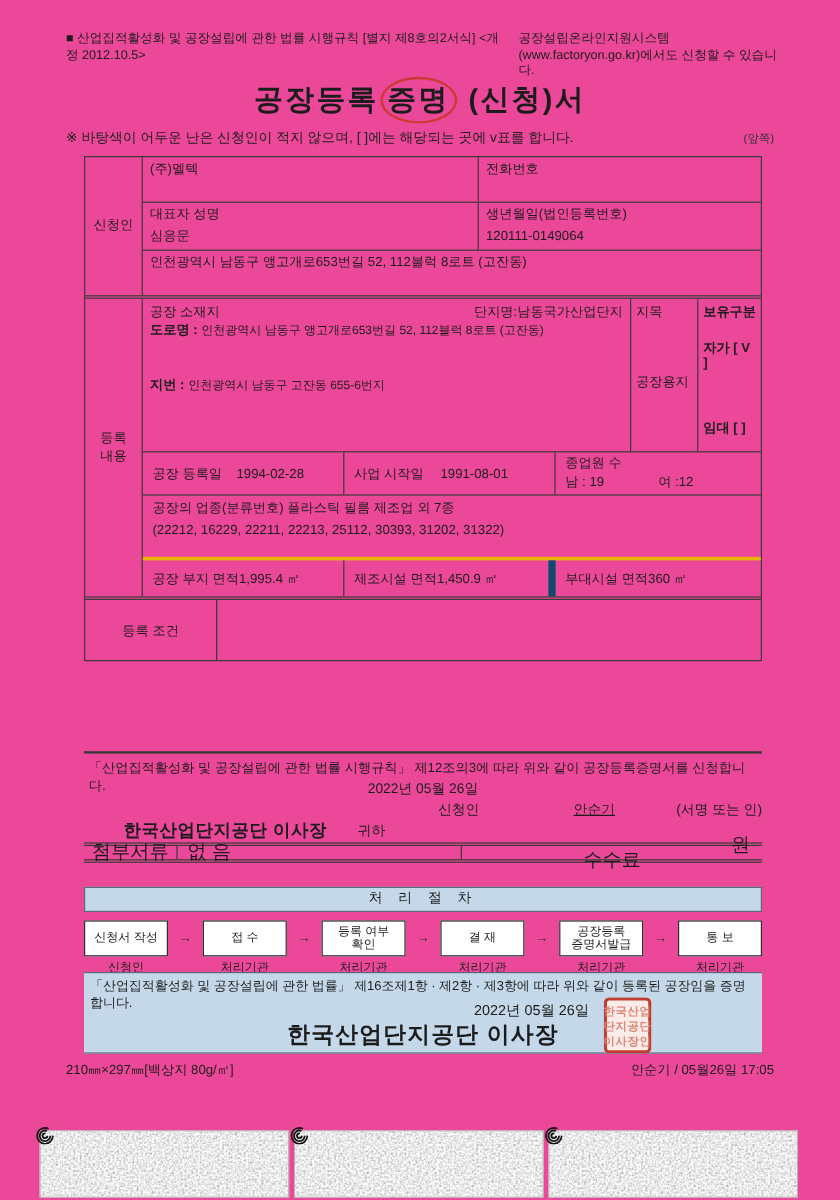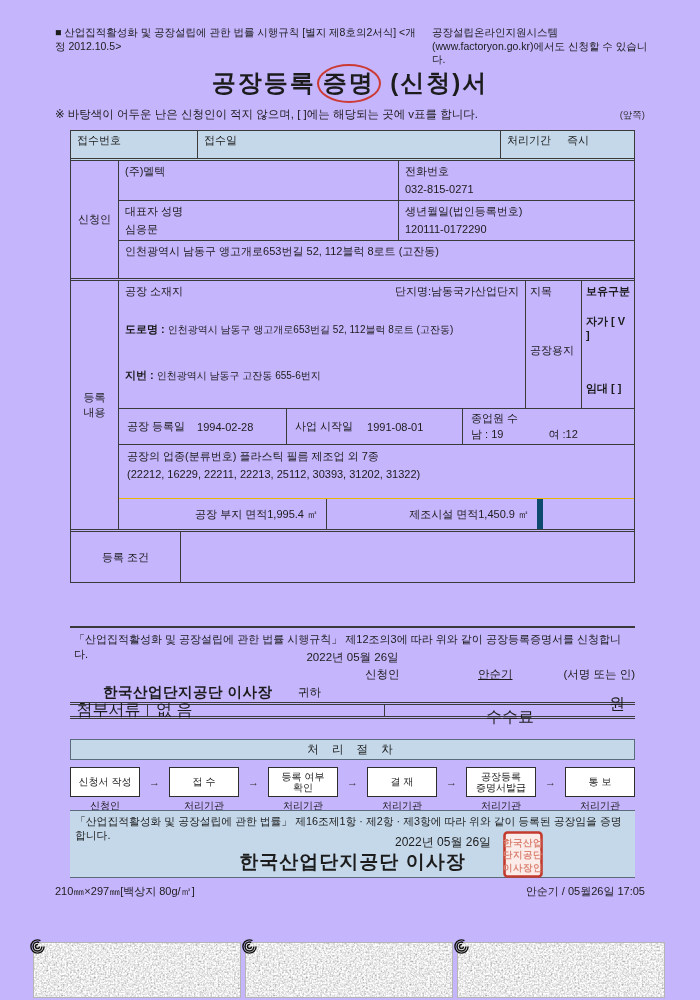--- a/index.html
+++ b/index.html
@@ -1,18 +1,18 @@
 <!DOCTYPE html>
 <html><head>
 <meta charset="utf-8">
 <style>
   * { margin:0; padding:0; box-sizing:border-box; }
   html,body { width:700px; height:1000px; background:#fff; }
   body { font-family:"Liberation Sans","DejaVu Sans",sans-serif; color:#1c1c1c; position:relative; }
-  .page { position:absolute; left:0; top:0; width:700px; height:1000px; background:#c4b5fd; overflow:hidden; }
+  .page { position:absolute; left:0; top:0; width:700px; height:1000px; background:#ec4899; overflow:hidden; }
 
   .hdr-left  { position:absolute; left:55px; top:26px; width:362px; font-size:10.5px; line-height:1.3; }
   .hdr-right { position:absolute; left:432px; top:26px; width:218px; font-size:10.5px; line-height:1.3; }
   .title { position:absolute; left:0; top:64px; width:100%; text-align:center; font-size:24px; font-weight:bold; letter-spacing:2px; }
   .circled { display:inline-block; border:2px solid #cc3a33; border-radius:50%; padding:1px 4px 2px; margin:0 1px; }
   .note-row { position:absolute; left:55px; top:107px; width:590px; display:flex; justify-content:space-between; align-items:flex-end; }
   .note-row .inst { font-size:11.5px; }
   .note-row .side { font-size:9.5px; color:#333; }
 
   .main { position:absolute; left:70px; top:130px; width:565px; border:1px solid #3a3a3a; font-size:11px; }
@@ -29,40 +29,40 @@
   .a-row { display:flex; border-bottom:1px solid #3a3a3a; }
   .a-row:last-child { border-bottom:none; }
   .cell { padding:2px 6px; line-height:1.6; }
   .a-left { width:280px; border-right:1px solid #3a3a3a; min-height:37px; }
   .a-right { flex:1; min-height:37px; }
   .a-full { flex:1; min-height:37px; }
 
   .r1 { display:flex; border-bottom:1px solid #3a3a3a; height:128px; }
   .r1-main { flex:1; border-right:1px solid #3a3a3a; padding:3px 6px; }
   .r1-line1 { display:flex; justify-content:space-between; }
-  .addr-line { margin-top:23px; }
+  .addr-line { }
   .addr-line.jibun { margin-top:31px; }
   .addr-label { font-weight:bold; font-size:11px; }
   .addr-val { font-size:10px; }
   .r1-jimok { width:56px; border-right:1px solid #3a3a3a; padding:3px 4px; }
   .r1-jimok .jimok-val { margin-top:44px; }
   .r1-own { width:52px; padding:3px 4px;font-weight:bold; }
   .r1-own .own1 { margin-top:15px; }
   .r1-own .own2 { margin-top:40px; }
 
   .r2 { display:flex; border-bottom:1px solid #3a3a3a; height:36px; }
   .r2 > div { padding:2px 8px; }
   .r2-c1 { width:168px; border-right:1px solid #3a3a3a; display:flex; align-items:center; gap:12px; }
   .r2-c2 { width:176px; border-right:1px solid #3a3a3a; display:flex; align-items:center; gap:14px; }
   .r2-c3 { flex:1; padding-top:2px !important; line-height:1.45; }
   .emp-line span.f { margin-left:42px; }
 
-  .r3 { border-bottom:1px solid #eab308; height:54px; padding:3px 8px; line-height:1.6; }
+  .r3 { border-bottom:3px solid #eab308; height:54px; padding:3px 8px; line-height:1.6; }
   .r4 { display:flex; height:30px; }
-  .r4 > div { padding:0 8px; display:flex; align-items:center; justify-content:flex-end;margin-left:40px; }
+  .r4 > div { padding:0 8px; display:flex; align-items:center; justify-content:flex-start; }
   .r4-c1 { width:168px; border-right:1px solid #3a3a3a; }
   .r4-c2 { width:176px; border-right:6px solid #0c4a6e; }
   .r4-c3 { flex:1; }
 
   .cond-row { display:flex; height:50px; }
   .cond-label { width:110px; border-right:1px solid #3a3a3a; display:flex; align-items:center; justify-content:center; }
   .cond-body { flex:1; }
 
   .change-row { position:absolute; left:70px; top:582px; width:565px; display:flex; justify-content:space-between; font-size:11px; }
   .sep-line { position:absolute; left:70px; top:626px; width:565px; border-top:2px solid #3a3a3a; }
@@ -114,49 +114,40 @@
 
   <div class="title"><span>공장등록</span><span class="circled">증명</span><span> (신청)서</span></div>
 
   <div class="note-row">
     <span class="inst">※ 바탕색이 어두운 난은 신청인이 적지 않으며, [ ]에는 해당되는 곳에 v표를 합니다.</span>
     <span class="side">(앞쪽)</span>
   </div>
 
   <div class="main">
 
-    <div class="row-receipt">
-      <div class="rc1">접수번호</div>
-      <div class="rc2">접수일</div>
-      <div class="rc3">
-        <span>처리기간</span>
-        <span>즉시</span>
-      </div>
-    </div>
 
     <div class="sec">
       <div class="sec-label">신청인</div>
       <div class="sec-body">
         <div class="a-row">
           <div class="cell a-left">
             <div>(주)멜텍</div>
           </div>
           <div class="cell a-right">
             <div>전화번호</div>
-            <div>032-815-0271</div>
           </div>
         </div>
         <div class="a-row">
           <div class="cell a-left">
             <div>대표자 성명</div>
             <div>심응문</div>
           </div>
           <div class="cell a-right">
             <div>생년월일(법인등록번호)</div>
-            <div>120111-0172290</div>
+            <div>120111-0149064</div>
           </div>
         </div>
         <div class="a-row">
           <div class="cell a-full">
             <div>인천광역시 남동구 앵고개로653번길 52,  112블럭 8로트 (고잔동)</div>
           </div>
         </div>
       </div>
     </div>
 
@@ -217,20 +208,24 @@
 
         <div class="r4">
           <div class="r4-c1">
             <span>공장 부지 면적</span>
             <span>1,995.4 ㎡</span>
           </div>
           <div class="r4-c2">
             <span>제조시설 면적</span>
             <span>1,450.9 ㎡</span>
           </div>
+          <div class="r4-c3">
+            <span>부대시설 면적</span>
+            <span>360 ㎡</span>
+          </div>
         </div>
       </div>
     </div>
 
     <div class="sec">
       <div class="cond-row" style="flex:1">
         <div class="cond-label">등록 조건</div>
         <div class="cond-body"></div>
       </div>
     </div>

